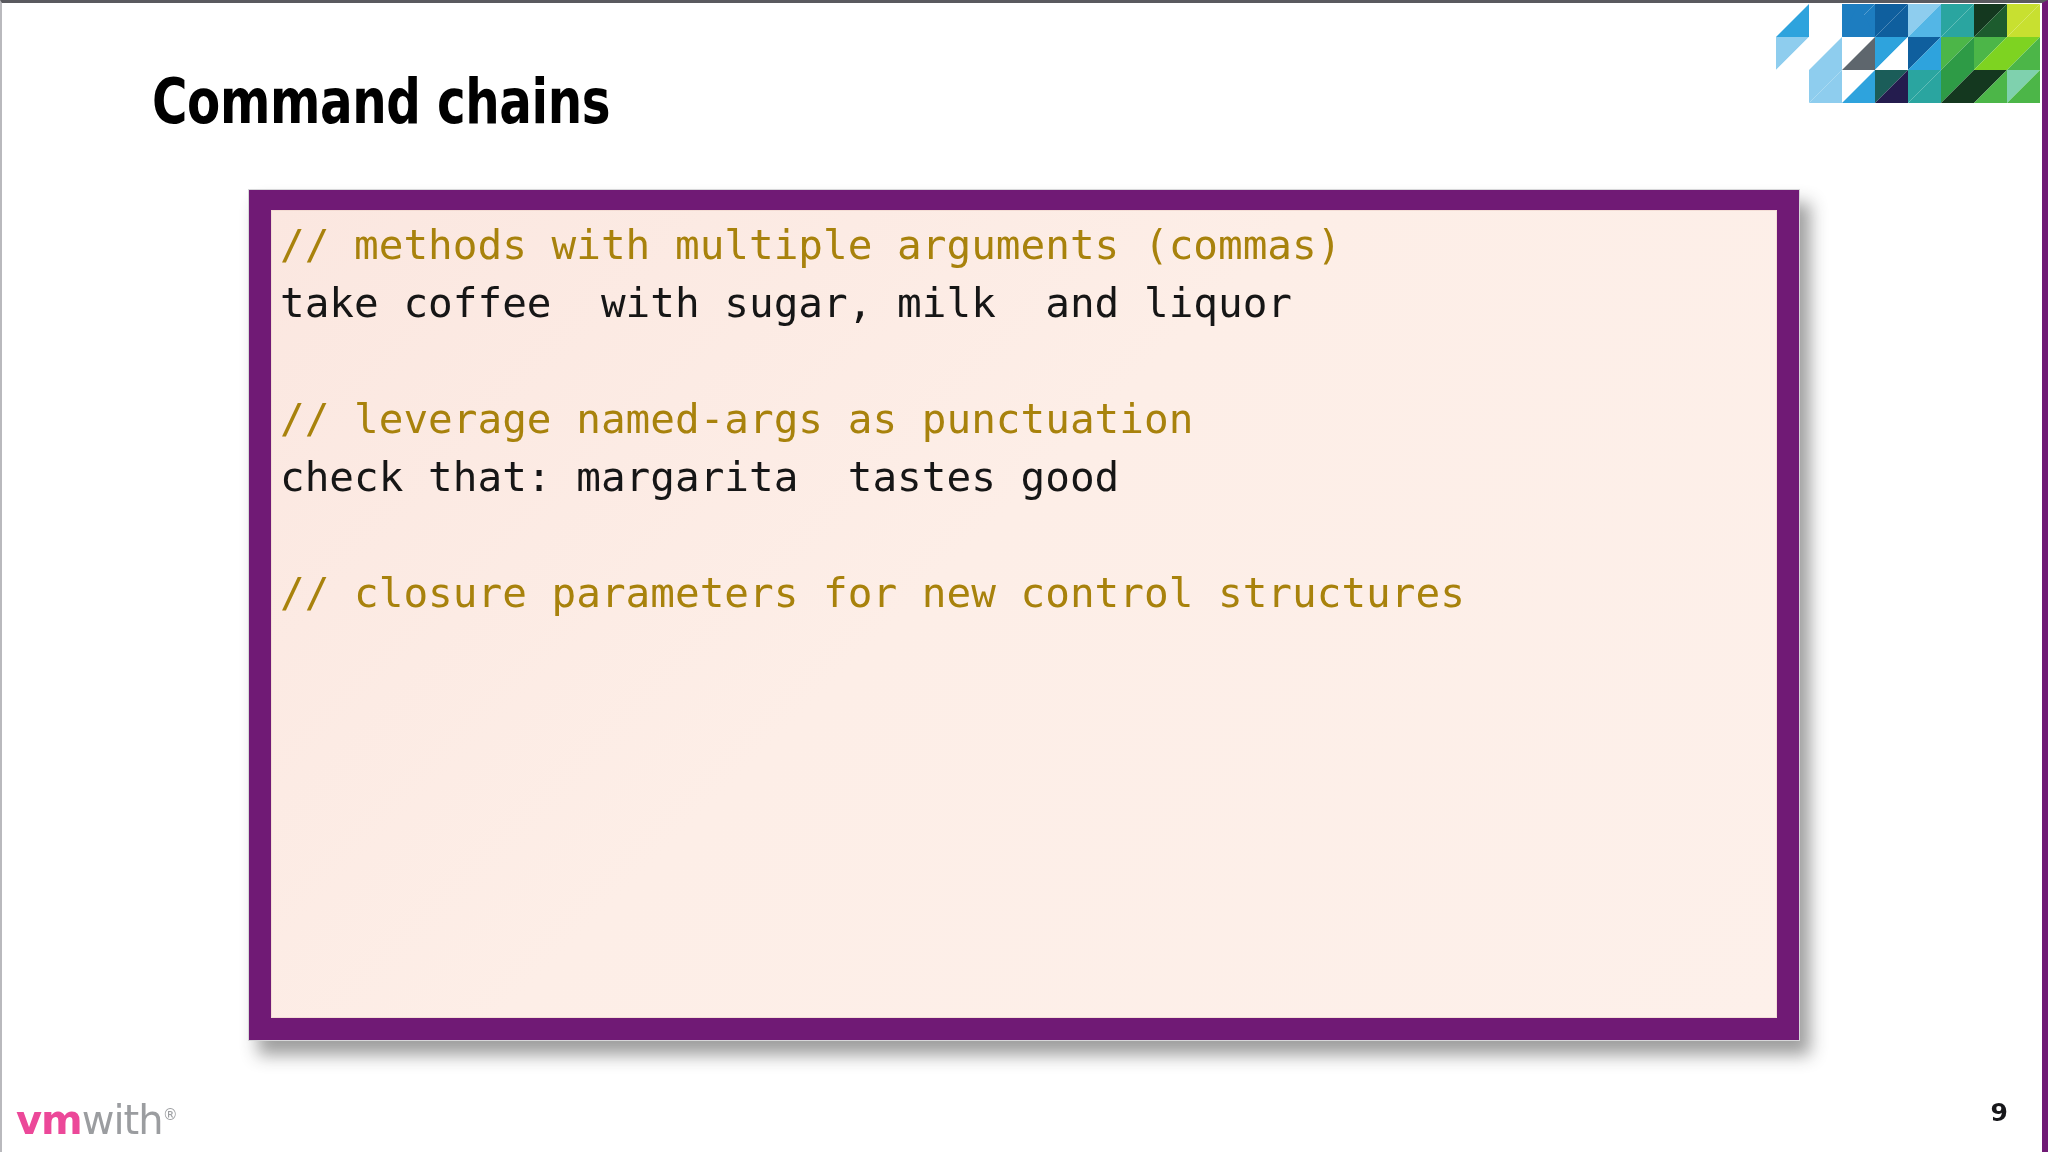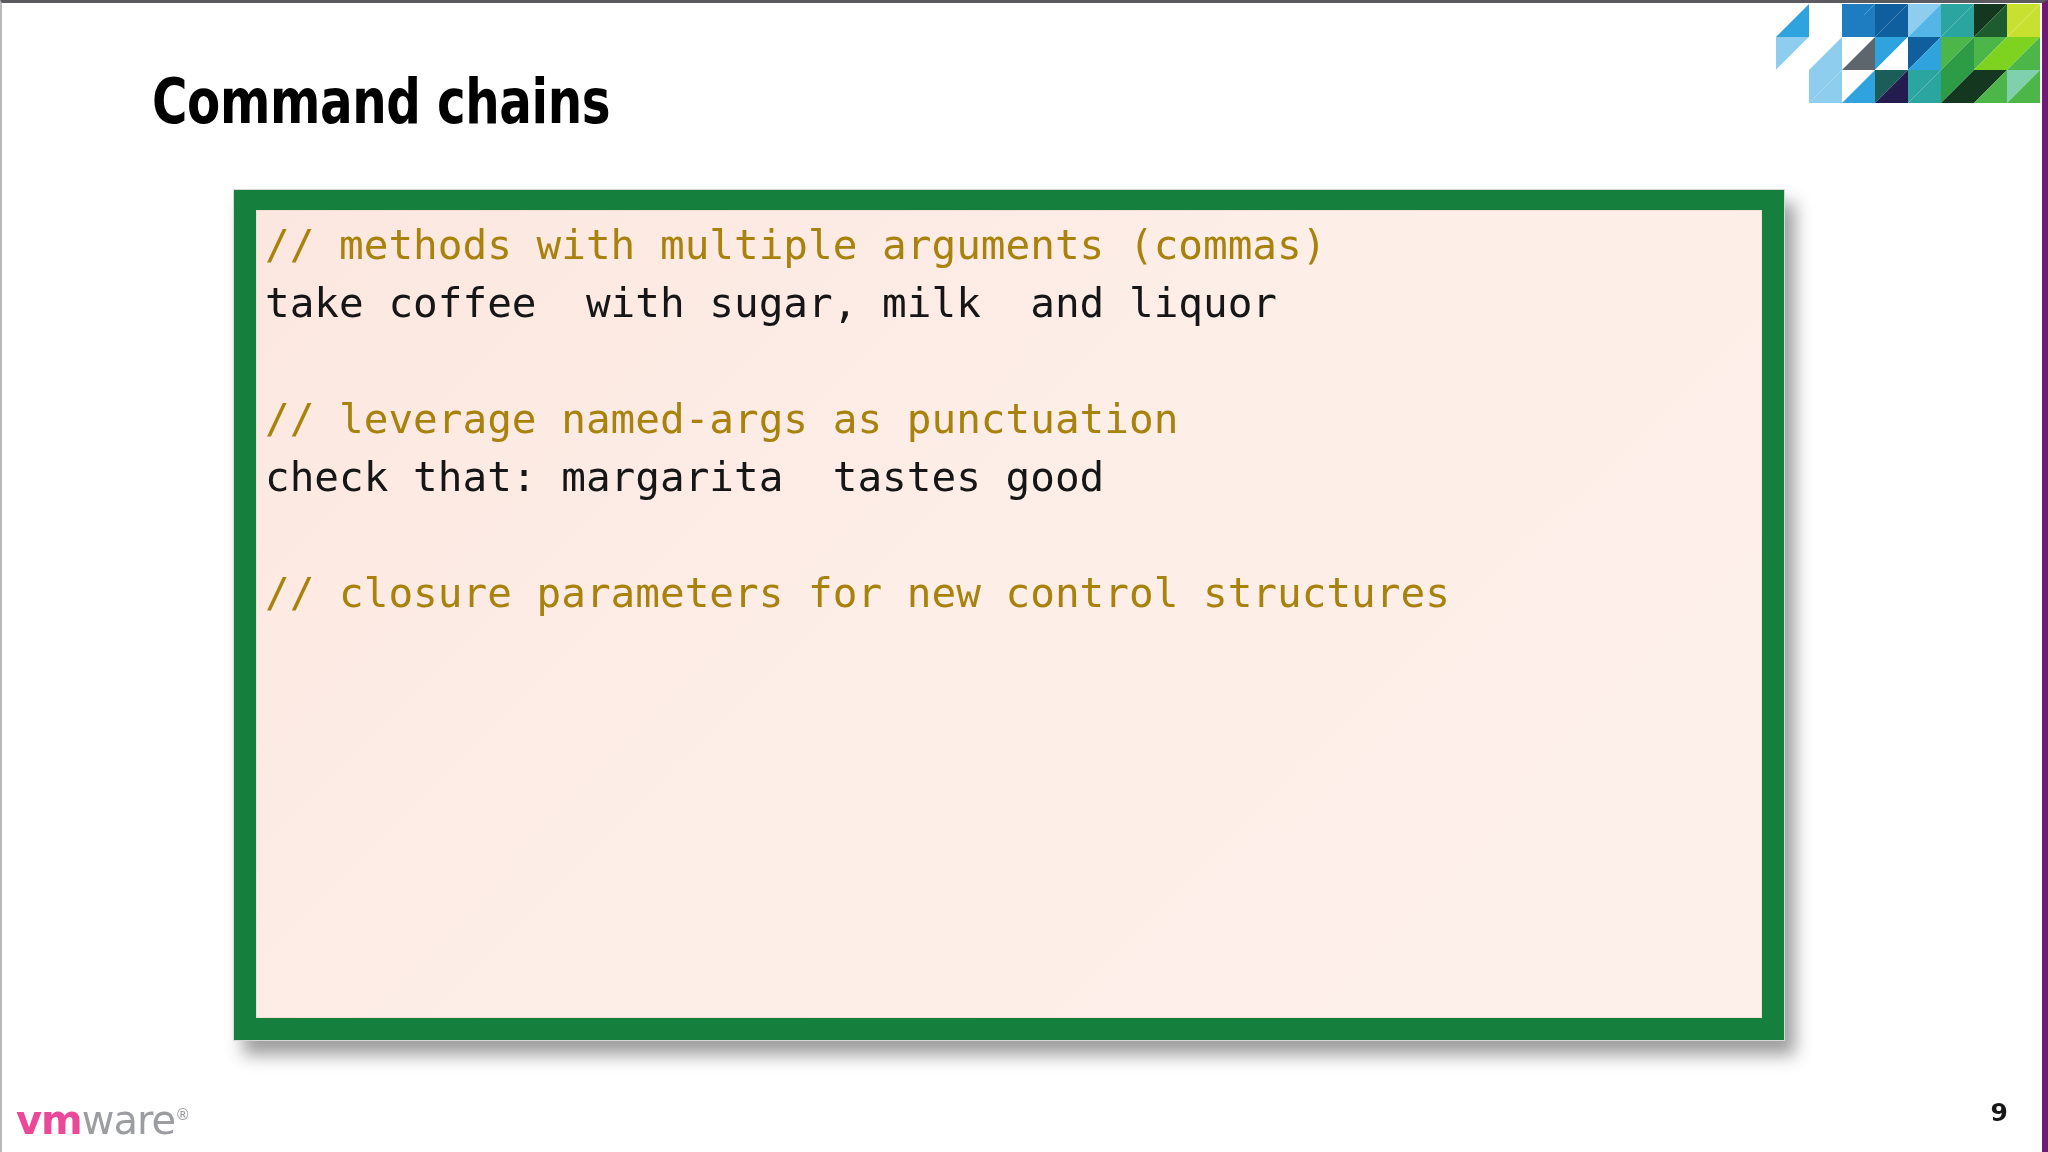--- a/index.html
+++ b/index.html
@@ -38,25 +38,25 @@
     color: #000000;
     transform: scaleX(0.78);
     transform-origin: left top;
     white-space: nowrap;
     line-height: 1.05;
   }
 
   
   #code-card {
     position: absolute;
-    left: 231px;
+    left: 246px;
     top: 186px;
     width: 1550px;
     height: 850px;
-    background: #15803d;
+    background: #701a75;
     border: 1px solid #d7d7d9;
     box-shadow: 10px 14px 16px rgba(40,40,40,0.45);
   }
   #code-area {
     position: absolute;
     left: 22px;
     top: 20px;
     right: 22px;
     bottom: 22px;
     background: #fcebe4;
@@ -219,18 +219,18 @@
 <span class="code">take coffee  with sugar, milk  and liquor</span>
 <span class="code"></span>
 <span class="cmt">// leverage named-args as punctuation</span>
 <span class="code">check that: margarita  tastes good</span>
 <span class="code"></span>
 <span class="cmt">// closure parameters for new control structures</span></pre>
     </div>
   </div>
 
   <div id="vmware-logo">
-    <span class="vm">vm</span><span class="ware">ware</span><span class="reg">®</span>
+    <span class="vm">vm</span><span class="ware">with</span><span class="reg">®</span>
   </div>
 
   <div id="page-number">9</div>
 
 </div>
 
 </body></html>

